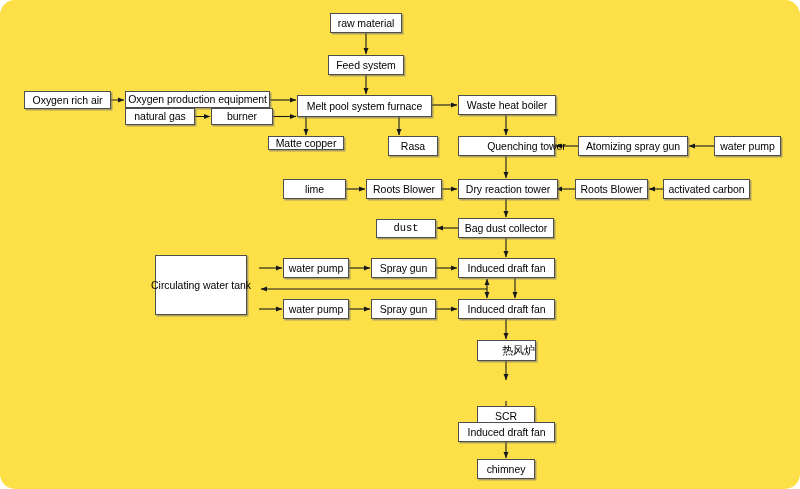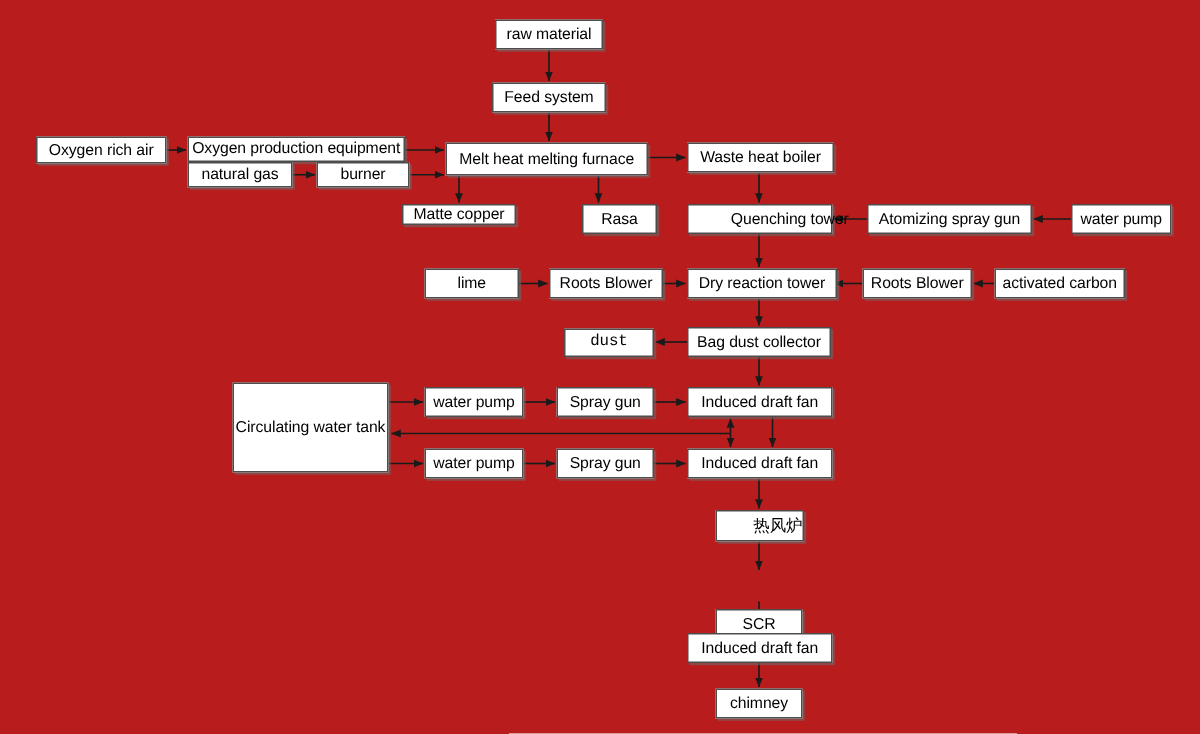--- a/index.html
+++ b/index.html
@@ -8,22 +8,23 @@
     padding: 0;
     background: #ffffff;
   }
   body {
     font-family: "Liberation Sans", sans-serif;
   }
   #canvas {
     position: relative;
     width: 800px;
     height: 489px;
-    background: #b91c1c;
+    background: #fde047;
     overflow: hidden;
+    border-radius: 15px;
   }
   svg#wires {
     position: absolute;
     left: 0;
     top: 0;
     width: 800px;
     height: 489px;
     pointer-events: none;
   }
   .node {
@@ -147,21 +148,21 @@
       <div class="node" style="left: 125px; top: 91px; width: 145px; height: 17px;">
         <span>Oxygen production equipment</span>
       </div>
       <div class="node" style="left: 125px; top: 108px; width: 70px; height: 17px;">
         <span>natural gas</span>
       </div>
       <div class="node" style="left: 211px; top: 108px; width: 62px; height: 17px;">
         <span>burner</span>
       </div>
       <div class="node" style="left: 297px; top: 95px; width: 135px; height: 22px;">
-        <span>Melt heat melting furnace</span>
+        <span>Melt pool system furnace</span>
       </div>
       <div class="node" style="left: 458px; top: 95px; width: 98px; height: 20px;">
         <span>Waste heat boiler</span>
       </div>
       <div class="node" style="left: 268px; top: 136px; width: 76px; height: 14px;">
         <span>Matte copper</span>
       </div>
       <div class="node" style="left: 388px; top: 136px; width: 50px; height: 20px;">
         <span>Rasa</span>
       </div>
@@ -188,21 +189,21 @@
       </div>
       <div class="node" style="left: 663px; top: 179px; width: 87px; height: 20px;">
         <span>activated carbon</span>
       </div>
       <div class="node" style="left: 376px; top: 219px; width: 60px; height: 19px; font-family: Liberation Mono, monospace;">
         <span>dust</span>
       </div>
       <div class="node" style="left: 458px; top: 218px; width: 96px; height: 20px;">
         <span>Bag dust collector</span>
       </div>
-      <div class="node tall" style="left: 155px; top: 255px; width: 104px; height: 60px;">
+      <div class="node tall" style="left: 155px; top: 255px; width: 92px; height: 60px;">
         <span>Circulating water tank</span>
       </div>
       <div class="node" style="left: 283px; top: 258px; width: 66px; height: 20px;">
         <span>water pump</span>
       </div>
       <div class="node" style="left: 371px; top: 258px; width: 65px; height: 20px;">
         <span>Spray gun</span>
       </div>
       <div class="node" style="left: 458px; top: 258px; width: 97px; height: 20px;">
         <span>Induced draft fan</span>

